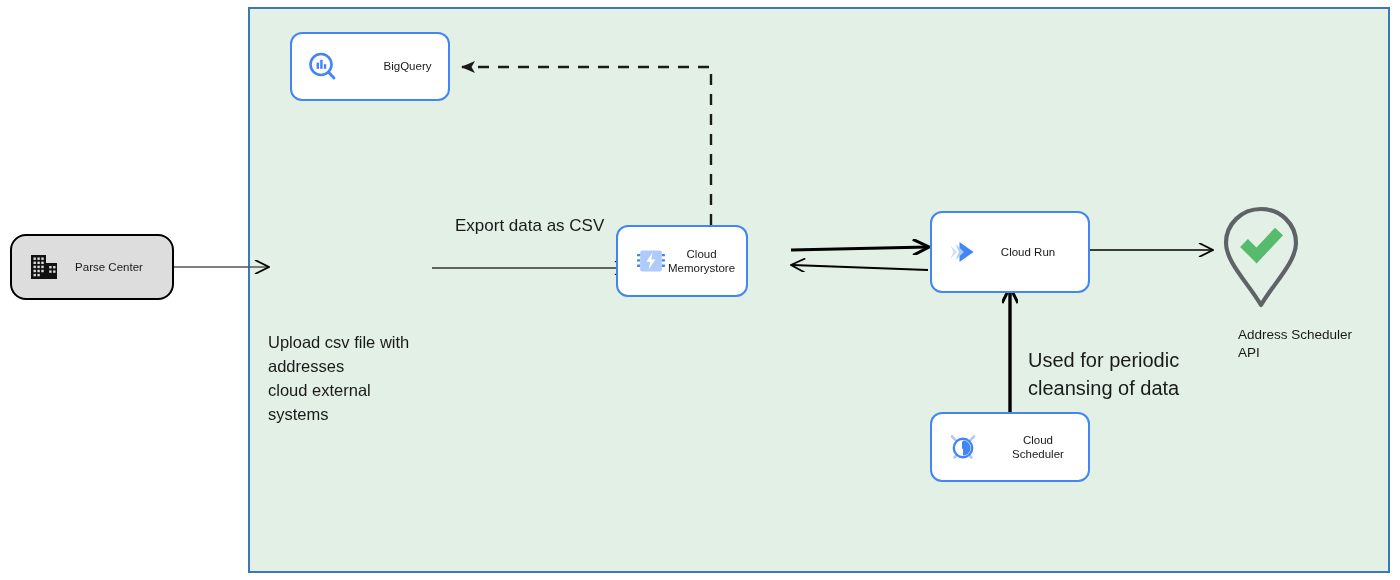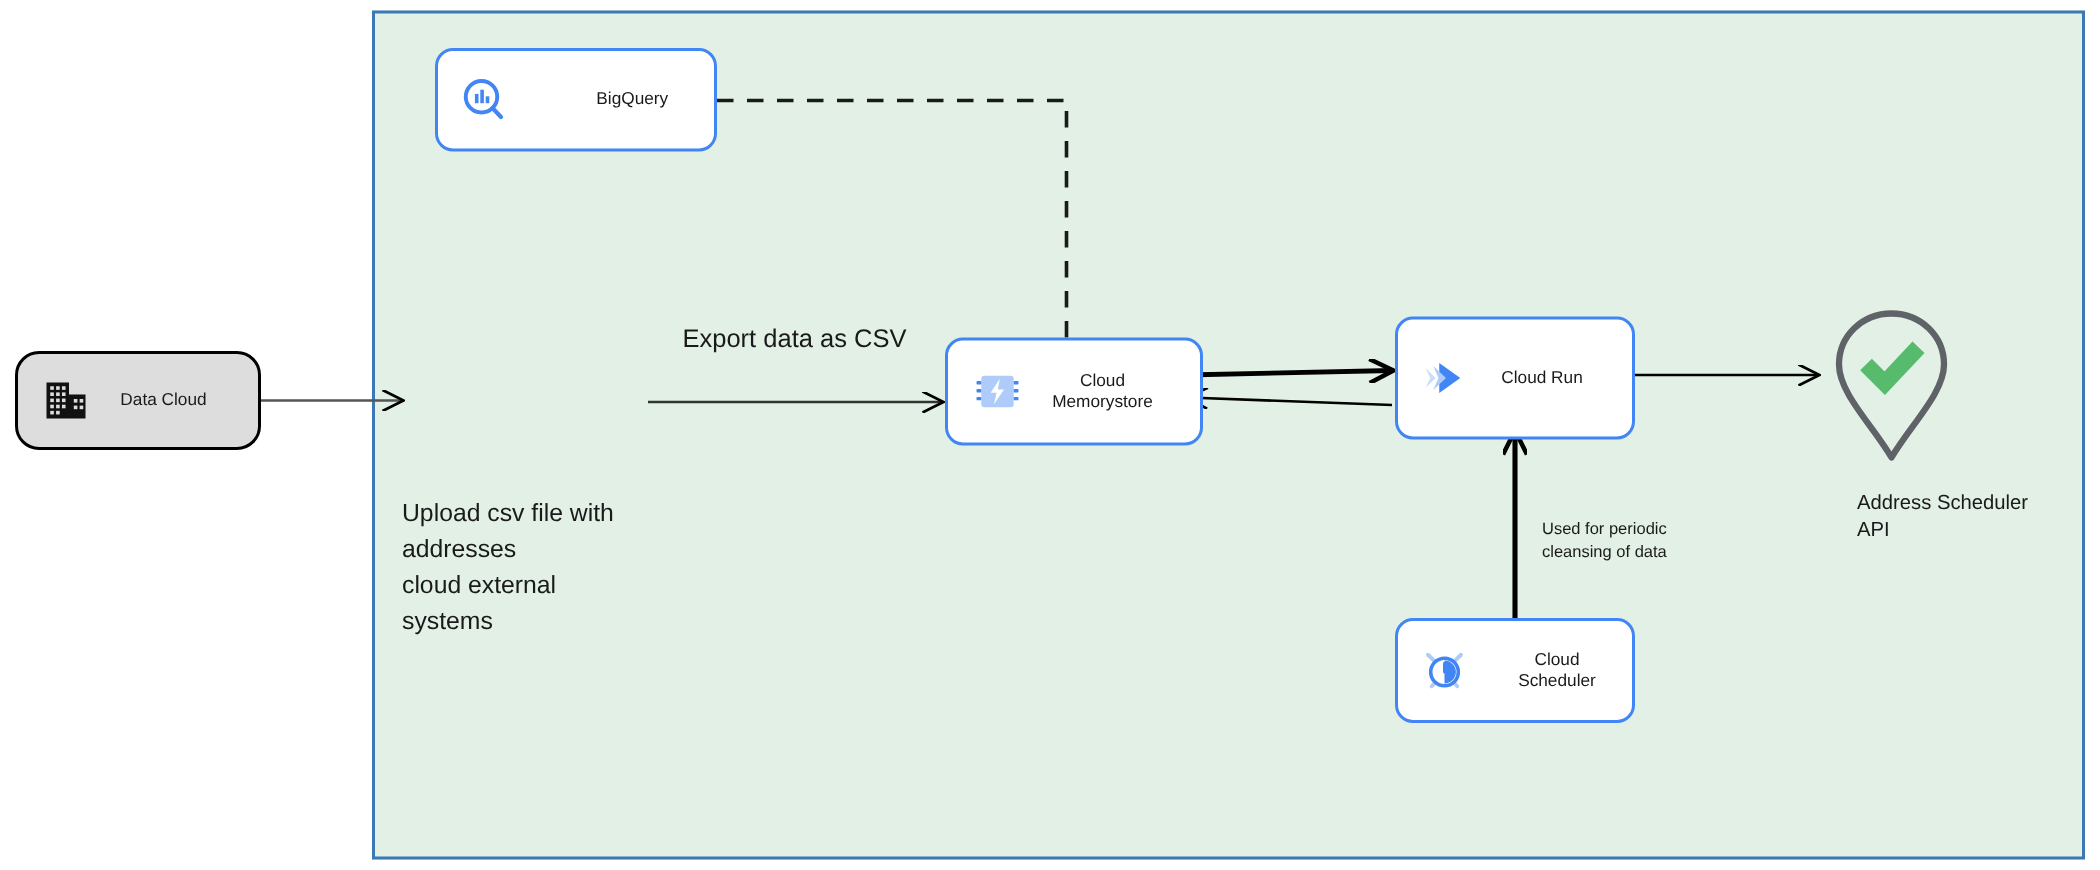--- a/index.html
+++ b/index.html
@@ -82,21 +82,21 @@
     white-space: pre-line;
   }
   .edge-label {
     position: absolute;
     font-size: 17px;
     color: #1a1a1a;
     white-space: pre;
   }
   .small-caption {
     position: absolute;
-    font-size: 11px;
+    font-size: 20px;
     color: #1a1a1a;
     line-height: 1.4;
     white-space: pre-line;
   }
   .api-caption {
     position: absolute;
     font-size: 13.5px;
     color: #1a1a1a;
     line-height: 1.35;
     white-space: pre-line;
@@ -181,39 +181,39 @@
           <rect x="13.3" y="18.8" width="2.4" height="2.4"></rect>
           <rect x="5.5" y="22.9" width="2.4" height="2.4"></rect>
           <rect x="9.4" y="22.9" width="2.4" height="2.4"></rect>
           <rect x="21.2" y="15" width="2.4" height="2.4"></rect>
           <rect x="25.1" y="15" width="2.4" height="2.4"></rect>
           <rect x="21.2" y="19.4" width="2.4" height="2.4"></rect>
           <rect x="25.1" y="19.4" width="2.4" height="2.4"></rect>
         </g>
       </svg>
     </span>
-    <span class="node-label">Data Cloud</span>
-  </div>
-
-
-  <div class="node" style="left:290px; top:32px; width:188px; height:69px;gap:39px;">
+    <span class="node-label">Parse Center</span>
+  </div>
+
+
+  <div class="node" style="left:290px; top:32px; width:160px; height:69px;gap:39px;">
     <span class="node-icon">
       <svg viewBox="0 0 34 34" width="34" height="34" xmlns="http://www.w3.org/2000/svg">
         <circle cx="15" cy="14.5" r="10.5" fill="none" stroke="#4285f4" stroke-width="2.6"></circle>
         <circle cx="15" cy="14.5" r="8" fill="#ffffff"></circle>
         <rect x="10.6" y="12.6" width="2.4" height="6.2" fill="#4285f4"></rect>
         <rect x="14.2" y="9.8" width="2.4" height="9" fill="#4285f4"></rect>
         <rect x="17.8" y="14.2" width="2.4" height="4.6" fill="#4285f4"></rect>
         <line x1="22.3" y1="22" x2="28" y2="28" stroke="#4285f4" stroke-width="2.8" stroke-linecap="round"></line>
       </svg>
     </span>
     <span class="node-label">BigQuery</span>
   </div>
 
-  <div class="node" style="left:630px; top:225px; width:172px; height:72px;padding-left:16px;">
+  <div class="node" style="left:616px; top:225px; width:132px; height:72px;padding-left:16px;">
     <span class="node-icon">
       <svg viewBox="0 0 34 34" width="34" height="34" xmlns="http://www.w3.org/2000/svg">
         <g fill="#4285f4">
           <rect x="3" y="10" width="3.4" height="2.3" rx="0.6"></rect>
           <rect x="3" y="15.3" width="3.4" height="2.3" rx="0.6"></rect>
           <rect x="3" y="20.6" width="3.4" height="2.3" rx="0.6"></rect>
           <rect x="27.6" y="10" width="3.4" height="2.3" rx="0.6"></rect>
           <rect x="27.6" y="15.3" width="3.4" height="2.3" rx="0.6"></rect>
           <rect x="27.6" y="20.6" width="3.4" height="2.3" rx="0.6"></rect>
         </g>

